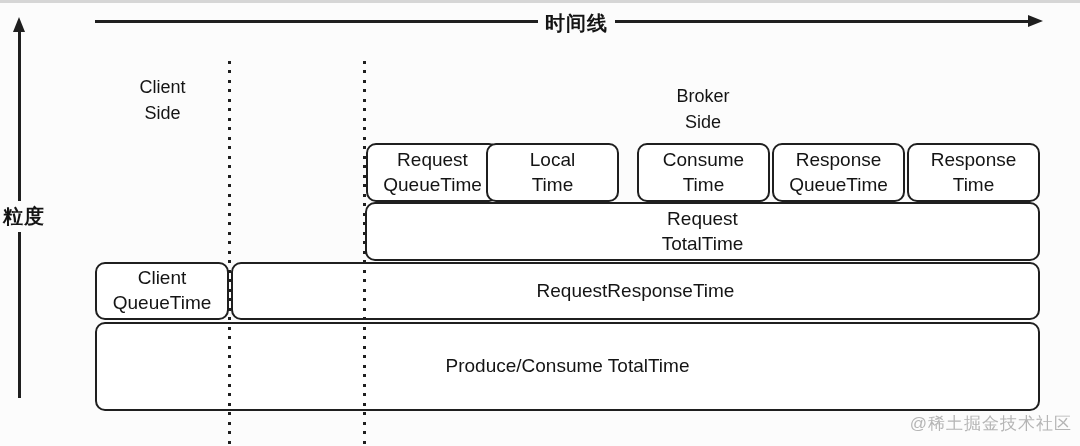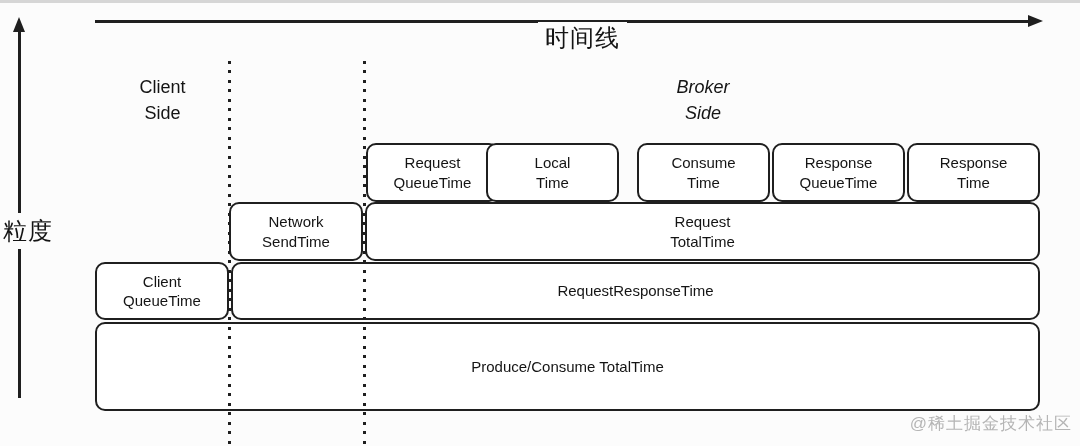--- a/index.html
+++ b/index.html
@@ -30,23 +30,22 @@
   }
   .arrow-up{
     position:absolute;width:0;height:0;z-index:1;
     border-bottom:15px solid var(--line);
     border-left:6px solid transparent;
     border-right:6px solid transparent;
   }
   .axis-label{
     position:absolute;z-index:2;
     background:var(--bg);
-    font-size:24px;font-weight:400;letter-spacing:1px;
+    font-size:20px;font-weight:700;letter-spacing:1px;
     padding:0 7px;
-    margin-top:12px;
   }
 
   
   .vdots{
     position:absolute;top:58px;height:388px;width:3px;z-index:3;
     background-image:repeating-linear-gradient(
       to bottom, var(--line) 0px, var(--line) 3px,
       transparent 3px, transparent 9.5px);
   }
 
@@ -58,21 +57,21 @@
   }
 
   
   .box{
     position:absolute;z-index:2;
     background:#ffffff;
     border:2.5px solid var(--line);
     border-radius:10px;
     display:flex;align-items:center;justify-content:center;
     text-align:center;white-space:pre-line;
-    font-size:15px;line-height:1.3;
+    font-size:19px;line-height:1.3;
   }
 
   
   .watermark{
     position:absolute;right:8px;top:409px;z-index:5;
     color:var(--watermark);font-size:17px;letter-spacing:1px;
   }
 </style>
 </head>
 <body>
@@ -89,36 +88,34 @@
     <div class="vline" style="left:18px;top:28px;height:367px;"></div>
     <div class="arrow-up" style="left:13px;top:14px;"></div>
     <div class="axis-label" style="left:0px;top:198px;padding:2px 3px;">粒度</div>
   </div>
 
   <div class="vdots" style="left:228px;"></div>
   <div class="vdots" style="left:363px;"></div>
 
   <div class="side-label" style="left:95px;top:71px;width:135px;">Client
 Side</div>
-  <div class="side-label" style="left:633px;top:71px;width:140px;font-style:italic;">Broker
+  <div class="side-label" style="left:633px;top:80px;width:140px;">Broker
 Side</div>
 
   <div class="box" style="left:366px;top:140px;width:133px;height:59px;">Request
 QueueTime</div>
   <div class="box" style="left:486px;top:140px;width:133px;height:59px;">Local
 Time</div>
   <div class="box" style="left:637px;top:140px;width:133px;height:59px;">Consume
 Time</div>
   <div class="box" style="left:772px;top:140px;width:133px;height:59px;">Response
 QueueTime</div>
   <div class="box" style="left:907px;top:140px;width:133px;height:59px;">Response
 Time</div>
 
-  <div class="box" style="left:229px;top:199px;width:134px;height:59px;">Network
-SendTime</div>
   <div class="box" style="left:365px;top:199px;width:675px;height:59px;">Request
 TotalTime</div>
 
   <div class="box" style="left:95px;top:259px;width:134px;height:58px;">Client
 QueueTime</div>
   <div class="box" style="left:231px;top:259px;width:809px;height:58px;">RequestResponseTime</div>
 
   <div class="box" style="left:95px;top:319px;width:945px;height:89px;">Produce/Consume TotalTime</div>
 
   <div class="watermark">@稀土掘金技术社区</div>

